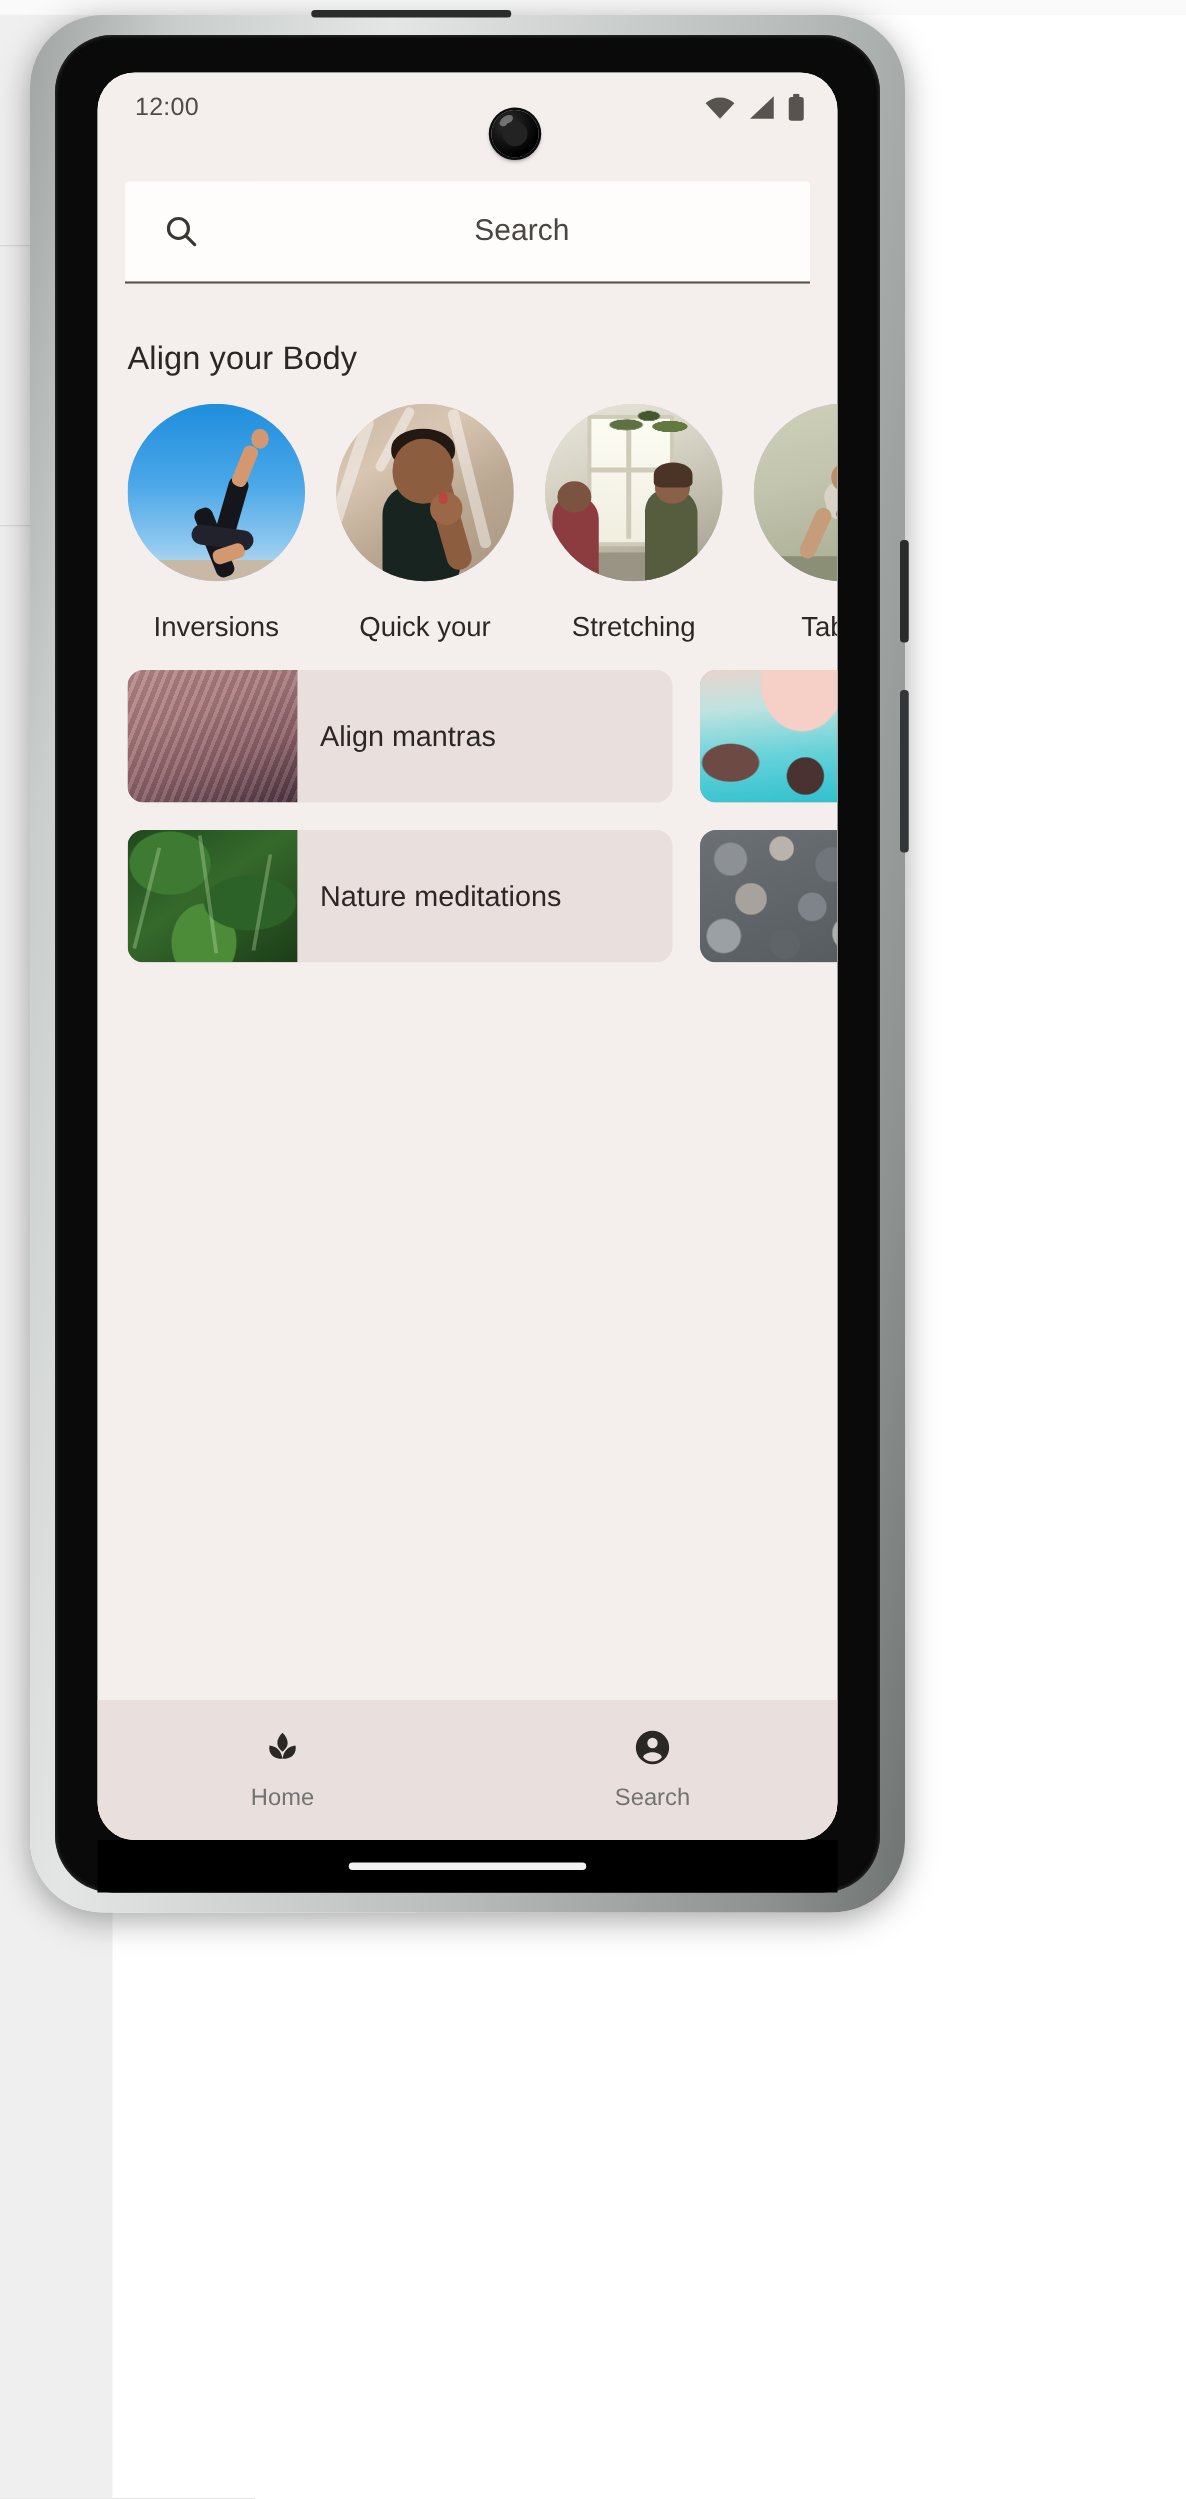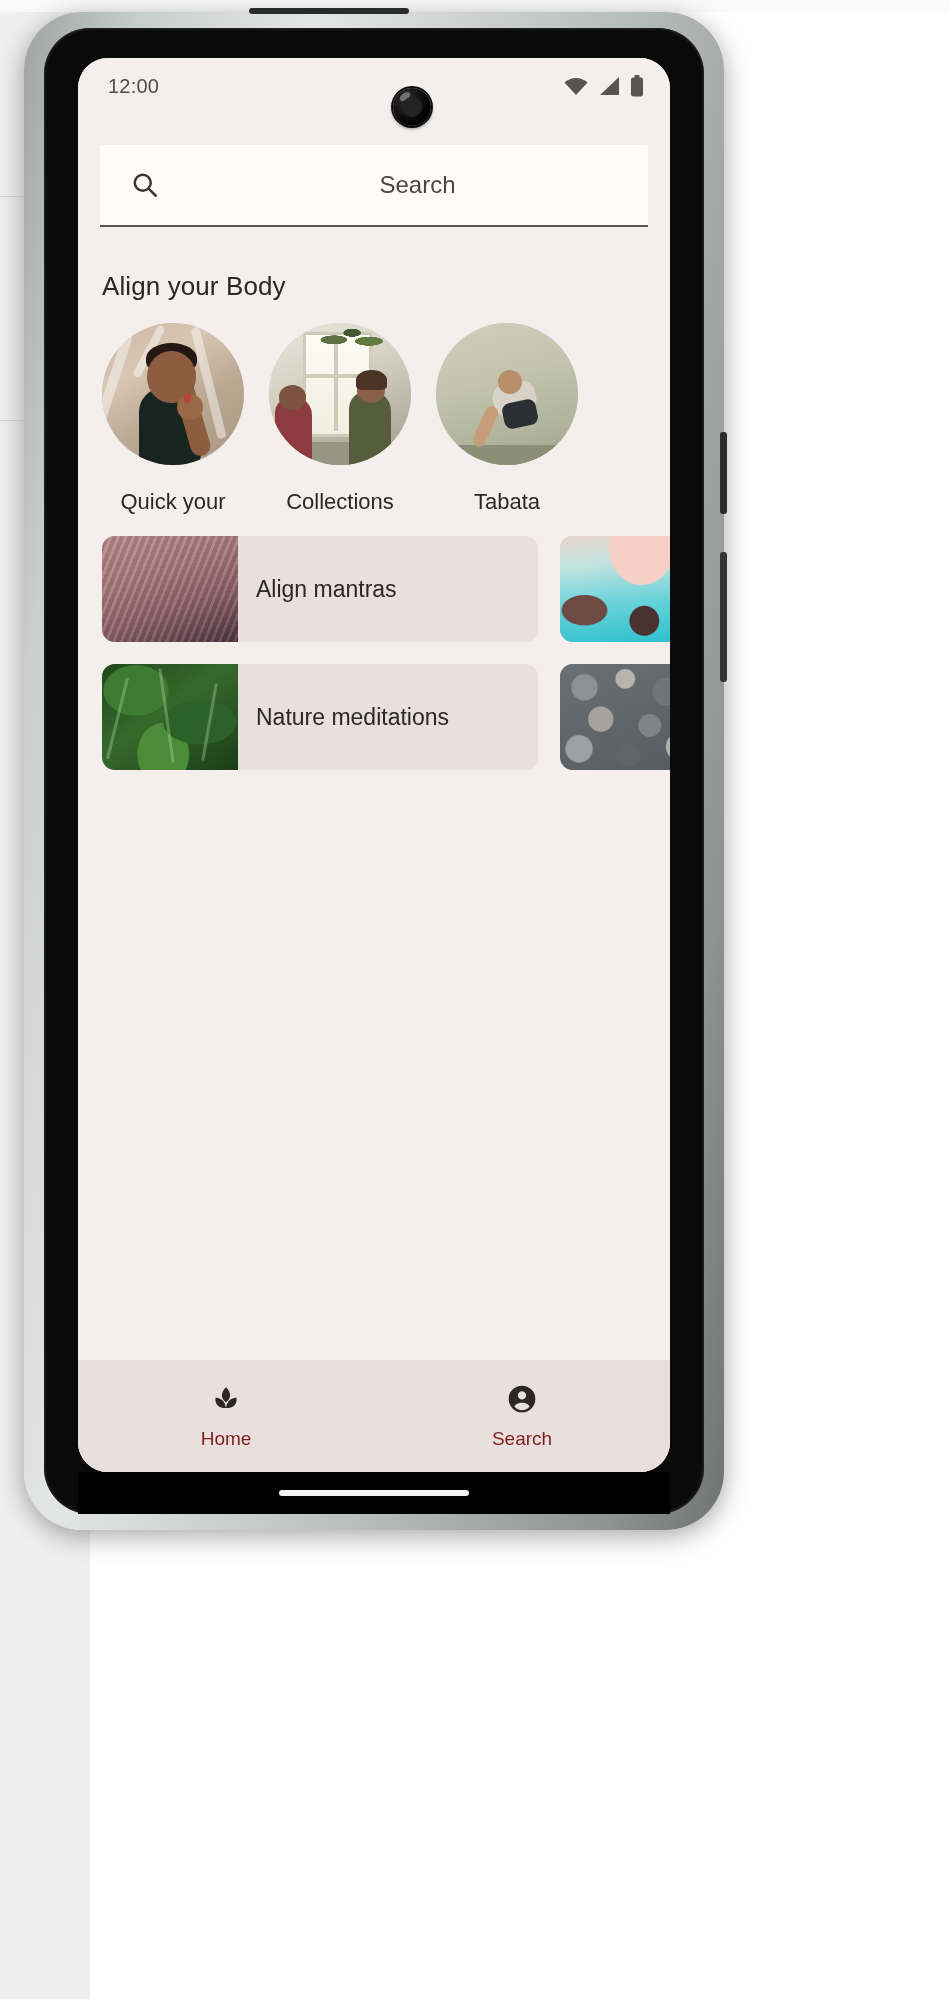--- a/index.html
+++ b/index.html
@@ -111,21 +111,21 @@
     flex:1 1 auto;padding:0 18px;font-size:23px;color:#2b2724;
     white-space:nowrap;overflow:hidden;
   }
 
   
   #bottom-nav{
     flex:0 0 112px;height:112px;background:#E9DFDD;display:flex;align-items:center;
     justify-content:center;gap:0;
   }
   .nav-item{flex:0 0 50%;display:flex;flex-direction:column;align-items:center;justify-content:center;gap:9px;cursor:pointer;}
-  .nav-label{font-size:19px;color:#7f1d1d;}
+  .nav-label{font-size:19px;color:#737373;}
 
   
   #gesture-area{position:absolute;left:34px;right:34px;bottom:0;height:42px;background:#000;
     display:flex;align-items:center;justify-content:center;}
   #gesture-bar{width:190px;height:6px;border-radius:3px;background:#f2f2f2;}
 
   
   .ph{position:absolute;inset:0;}
 
   
@@ -261,20 +261,34 @@
                     <line x1="15.1" y1="15.1" x2="20.6" y2="20.6" stroke="#3a3632" stroke-width="2" stroke-linecap="round"></line>
                   </svg>
                 </span>
                 <input id="search-input" type="text" placeholder="Search" style="">
               </div>
             </div>
 
             <div class="section-title">Align your Body</div>
 
             <div id="body-row">
+              <div class="body-item">
+                <div class="body-img">
+                  <div class="ph ph-inversions">
+                    <div class="sand"></div>
+                    <div class="fig f1"></div>
+                      <div class="fig f2"></div>
+                      <div class="fig f3"></div>
+                    <div class="skin s1"></div>
+                      <div class="skin s2"></div>
+                      <div class="skin s3"></div>
+                  </div>
+                </div>
+                <div class="body-label">Inversions</div>
+              </div>
 
               <div class="body-item">
                 <div class="body-img">
                   <div class="ph ph-quickyoga">
                     <div class="br b1"></div>
                       <div class="br b2"></div>
                       <div class="br b3"></div>
                     <div class="top"></div>
                       <div class="hair"></div>
                       <div class="head"></div>
@@ -294,21 +308,21 @@
                       <div class="mul mh"></div>
                     <div class="ivy"></div>
                       <div class="floor"></div>
                     <div class="p-red"></div>
                       <div class="p-red-h"></div>
                     <div class="p-grn"></div>
                       <div class="p-grn-h"></div>
                       <div class="p-grn-hair"></div>
                   </div>
                 </div>
-                <div class="body-label">Collections</div>
+                <div class="body-label">Stretching</div>
               </div>
 
               <div class="body-item">
                 <div class="body-img">
                   <div class="ph ph-tabata">
                     <div class="floor"></div>
                     <div class="torso"></div>
                       <div class="shorts"></div>
                     <div class="arm-d"></div>
                     <div class="head"></div>

